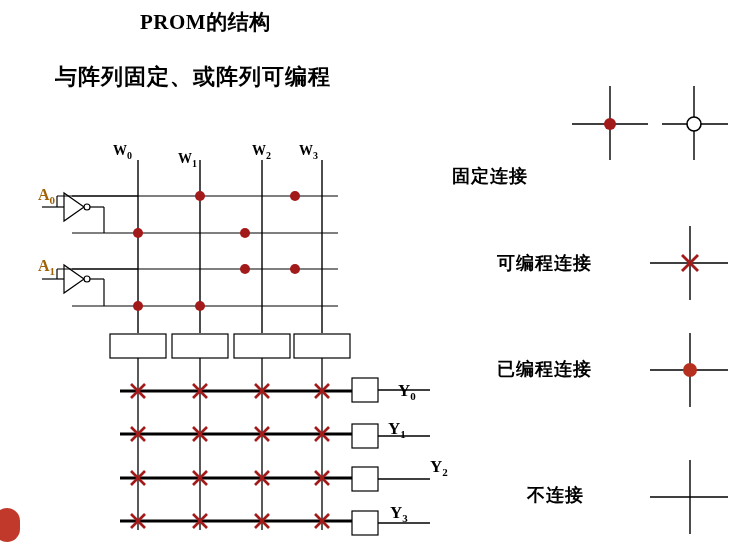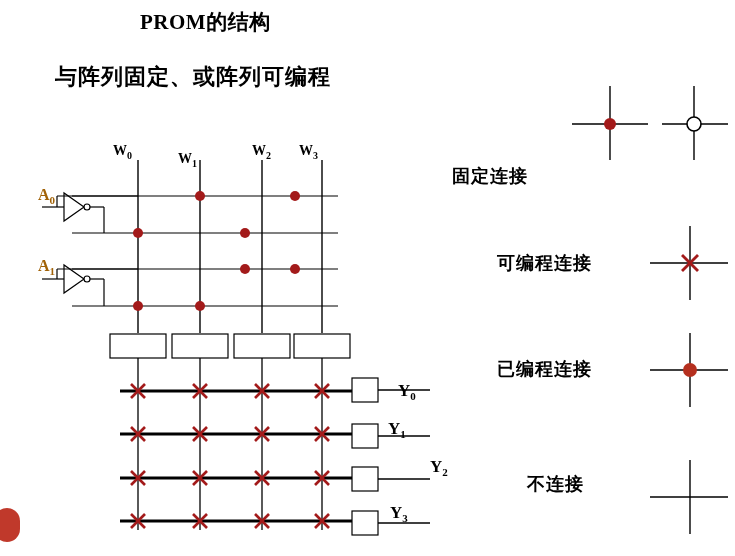--- a/index.html
+++ b/index.html
@@ -121,21 +121,21 @@
   <div class="ylabel" style="left:390px; top:503px;">Y<sub>3</sub></div>
 
   <div class="plus-label" style="left:356px; top:378px; width:20px;">+</div>
   <div class="plus-label" style="left:356px; top:425px; width:20px;">+</div>
   <div class="plus-label" style="left:356px; top:468px; width:20px;">+</div>
   <div class="plus-label" style="left:356px; top:512px; width:20px;">+</div>
 
   <div class="legend-label" style="left:452px; top:120px;margin-top:44px;">固定连接</div>
   <div class="legend-label" style="left:497px; top:251px;">可编程连接</div>
   <div class="legend-label" style="left:497px; top:357px;">已编程连接</div>
-  <div class="legend-label" style="left:527px; top:472px;">不连接</div>
+  <div class="legend-label" style="left:527px; top:483px;">不连接</div>
 
   <div class="corner-blob"></div>
 
   <svg class="diagram" width="735" height="556" viewBox="0 0 735 556">
 
     <g>
 
       <line x1="138" y1="160" x2="138" y2="333" stroke="#000" stroke-width="1.4"></line>
       <line x1="200" y1="160" x2="200" y2="333" stroke="#000" stroke-width="1.4"></line>
       <line x1="262" y1="160" x2="262" y2="333" stroke="#000" stroke-width="1.4"></line>

